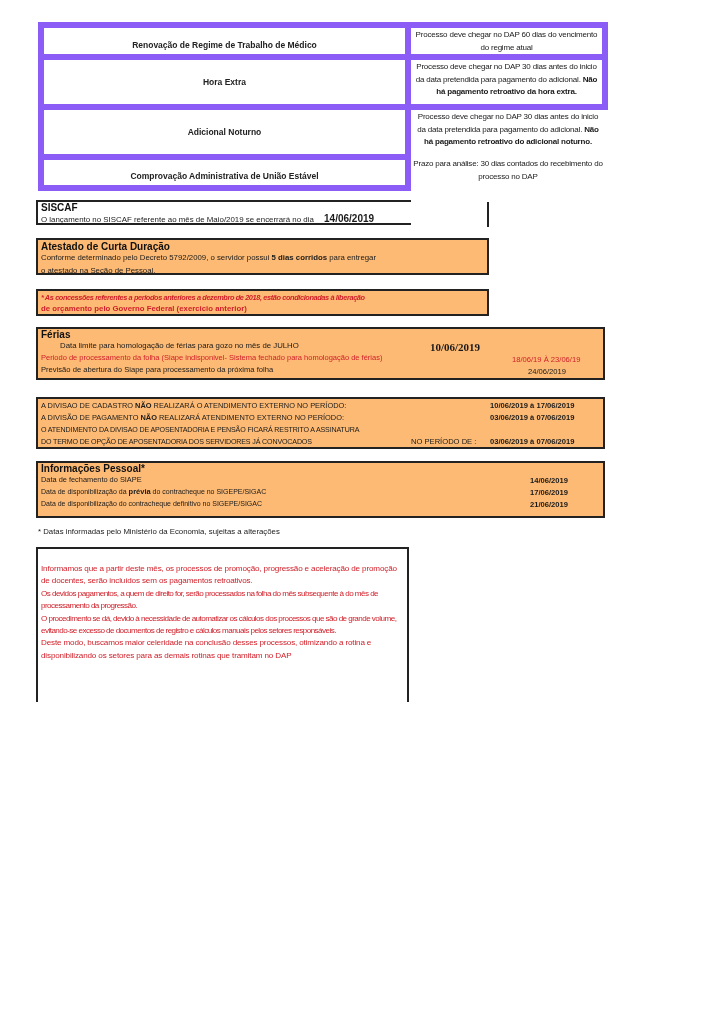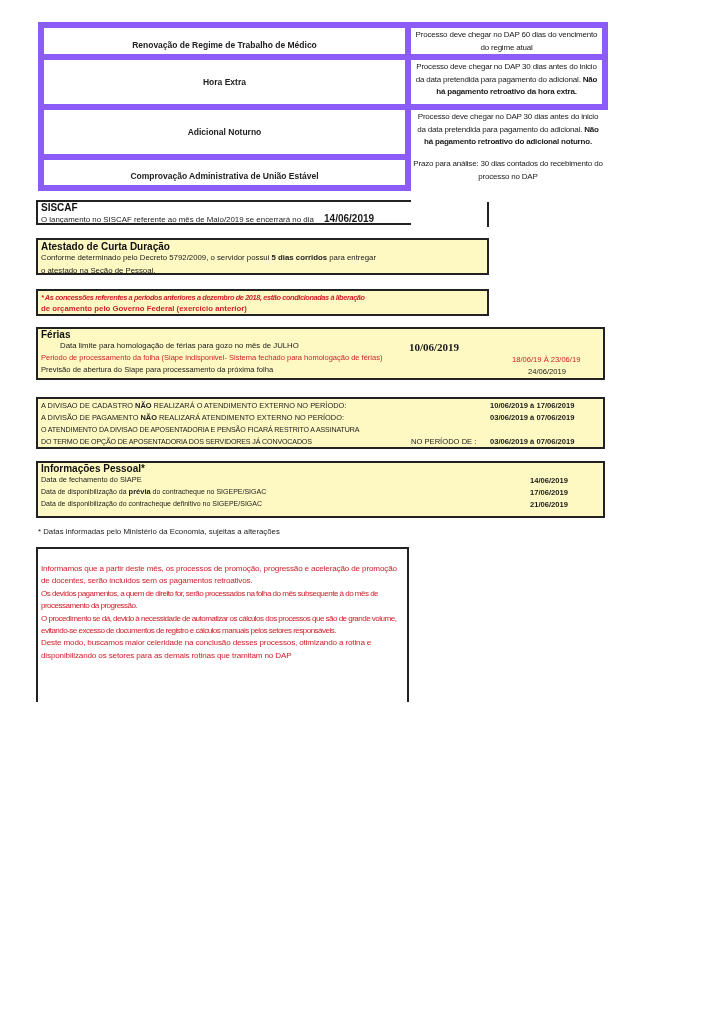--- a/index.html
+++ b/index.html
@@ -10,21 +10,21 @@
   b, .bold { font-weight: bold; }
 
   
   #top-table { left: 38px; top: 22px; width: 570px; border-collapse: collapse; }
   #top-table td { border: 6px solid #8b5cf6; vertical-align: bottom; }
   #top-table td.lcell { width: 371px; text-align: center; font-size: 8.5px; font-weight: bold; padding-bottom: 4px; color: #222; }
   #top-table td.rcell { width: 199px; text-align: center; font-size: 8px; line-height: 12.5px; padding: 1px 2px 0 2px; vertical-align: top; letter-spacing: -0.2px; }
   #top-table td.vmid { vertical-align: middle; padding-bottom: 0; }
 
   
-  .box { position: absolute; border: 2px solid #222; background: #fef9c3; }
+  .box { position: absolute; border: 2px solid #222; background: #fdba74; }
   .box-title { font-size: 10px; font-weight: bold; line-height: 11px; color: #111; }
   .line { font-size: 7.8px; line-height: 12.5px; white-space: nowrap; }
   .right-val { position: absolute; font-size: 8px; line-height: 12.5px; white-space: nowrap; }
 
   #siscaf { left: 36px; top: 200px; width: 375px; height: 25px; border-left: 2px solid #222; border-top: 2px solid #222; border-bottom: 2px solid #222; border-right: none; padding: 0 3px; }
   #siscaf-right-bar { left: 487px; top: 202px; width: 2px; height: 25px; background: #222; }
 
   #atestado { left: 36px; top: 238px; width: 453px; height: 37px; padding: 0 3px; }
   #aviso { left: 36px; top: 289px; width: 453px; height: 27px; padding: 1px 3px; }
   #ferias { left: 36px; top: 327px; width: 569px; height: 53px; padding: 0 3px; }
@@ -88,21 +88,21 @@
 <div id="aviso" class="box">
   <div class="line red bold" style="font-size:7.4px;line-height:11px;letter-spacing:-0.4px;font-style:italic;">* As concessões referentes a periodos anteriores a dezembro de 2018, estão condicionadas à liberação</div>
   <div class="line red bold" style="font-size:7.8px;line-height:11px;"> de orçamento pelo Governo Federal (exercicio anterior)</div>
 </div>
 
 <div id="ferias" class="box">
   <div class="box-title">Férias</div>
   <div class="line" style="line-height:12px;margin-left:19px;">
     <span>Data limite para homologação de férias para gozo no mês de JULHO</span>
   </div>
-  <div class="right-val" style="left:371px;top:12px;font-family:'Liberation Serif',serif;font-weight:bold;font-size:11px;">10/06/2019</div>
+  <div class="right-val" style="left:392px;top:12px;font-family:'Liberation Serif',serif;font-weight:bold;font-size:11px;">10/06/2019</div>
   <div class="line red" style="line-height:12px;font-size:7.5px;">
     <span>Periodo de processamento da folha (Siape indisponivel- Sistema fechado para homologação de férias)</span>
   </div>
   <div class="right-val red" style="left:474px;top:25px;font-size:7.6px;">18/06/19 À 23/06/19</div>
   <div class="line" style="line-height:12px;font-size:7.6px;">
     <span>Previsão de abertura do Siape para processamento da próxima folha</span>
   </div>
   <div class="right-val" style="left:490px;top:37px;font-size:7.6px;">24/06/2019</div>
 </div>
 

